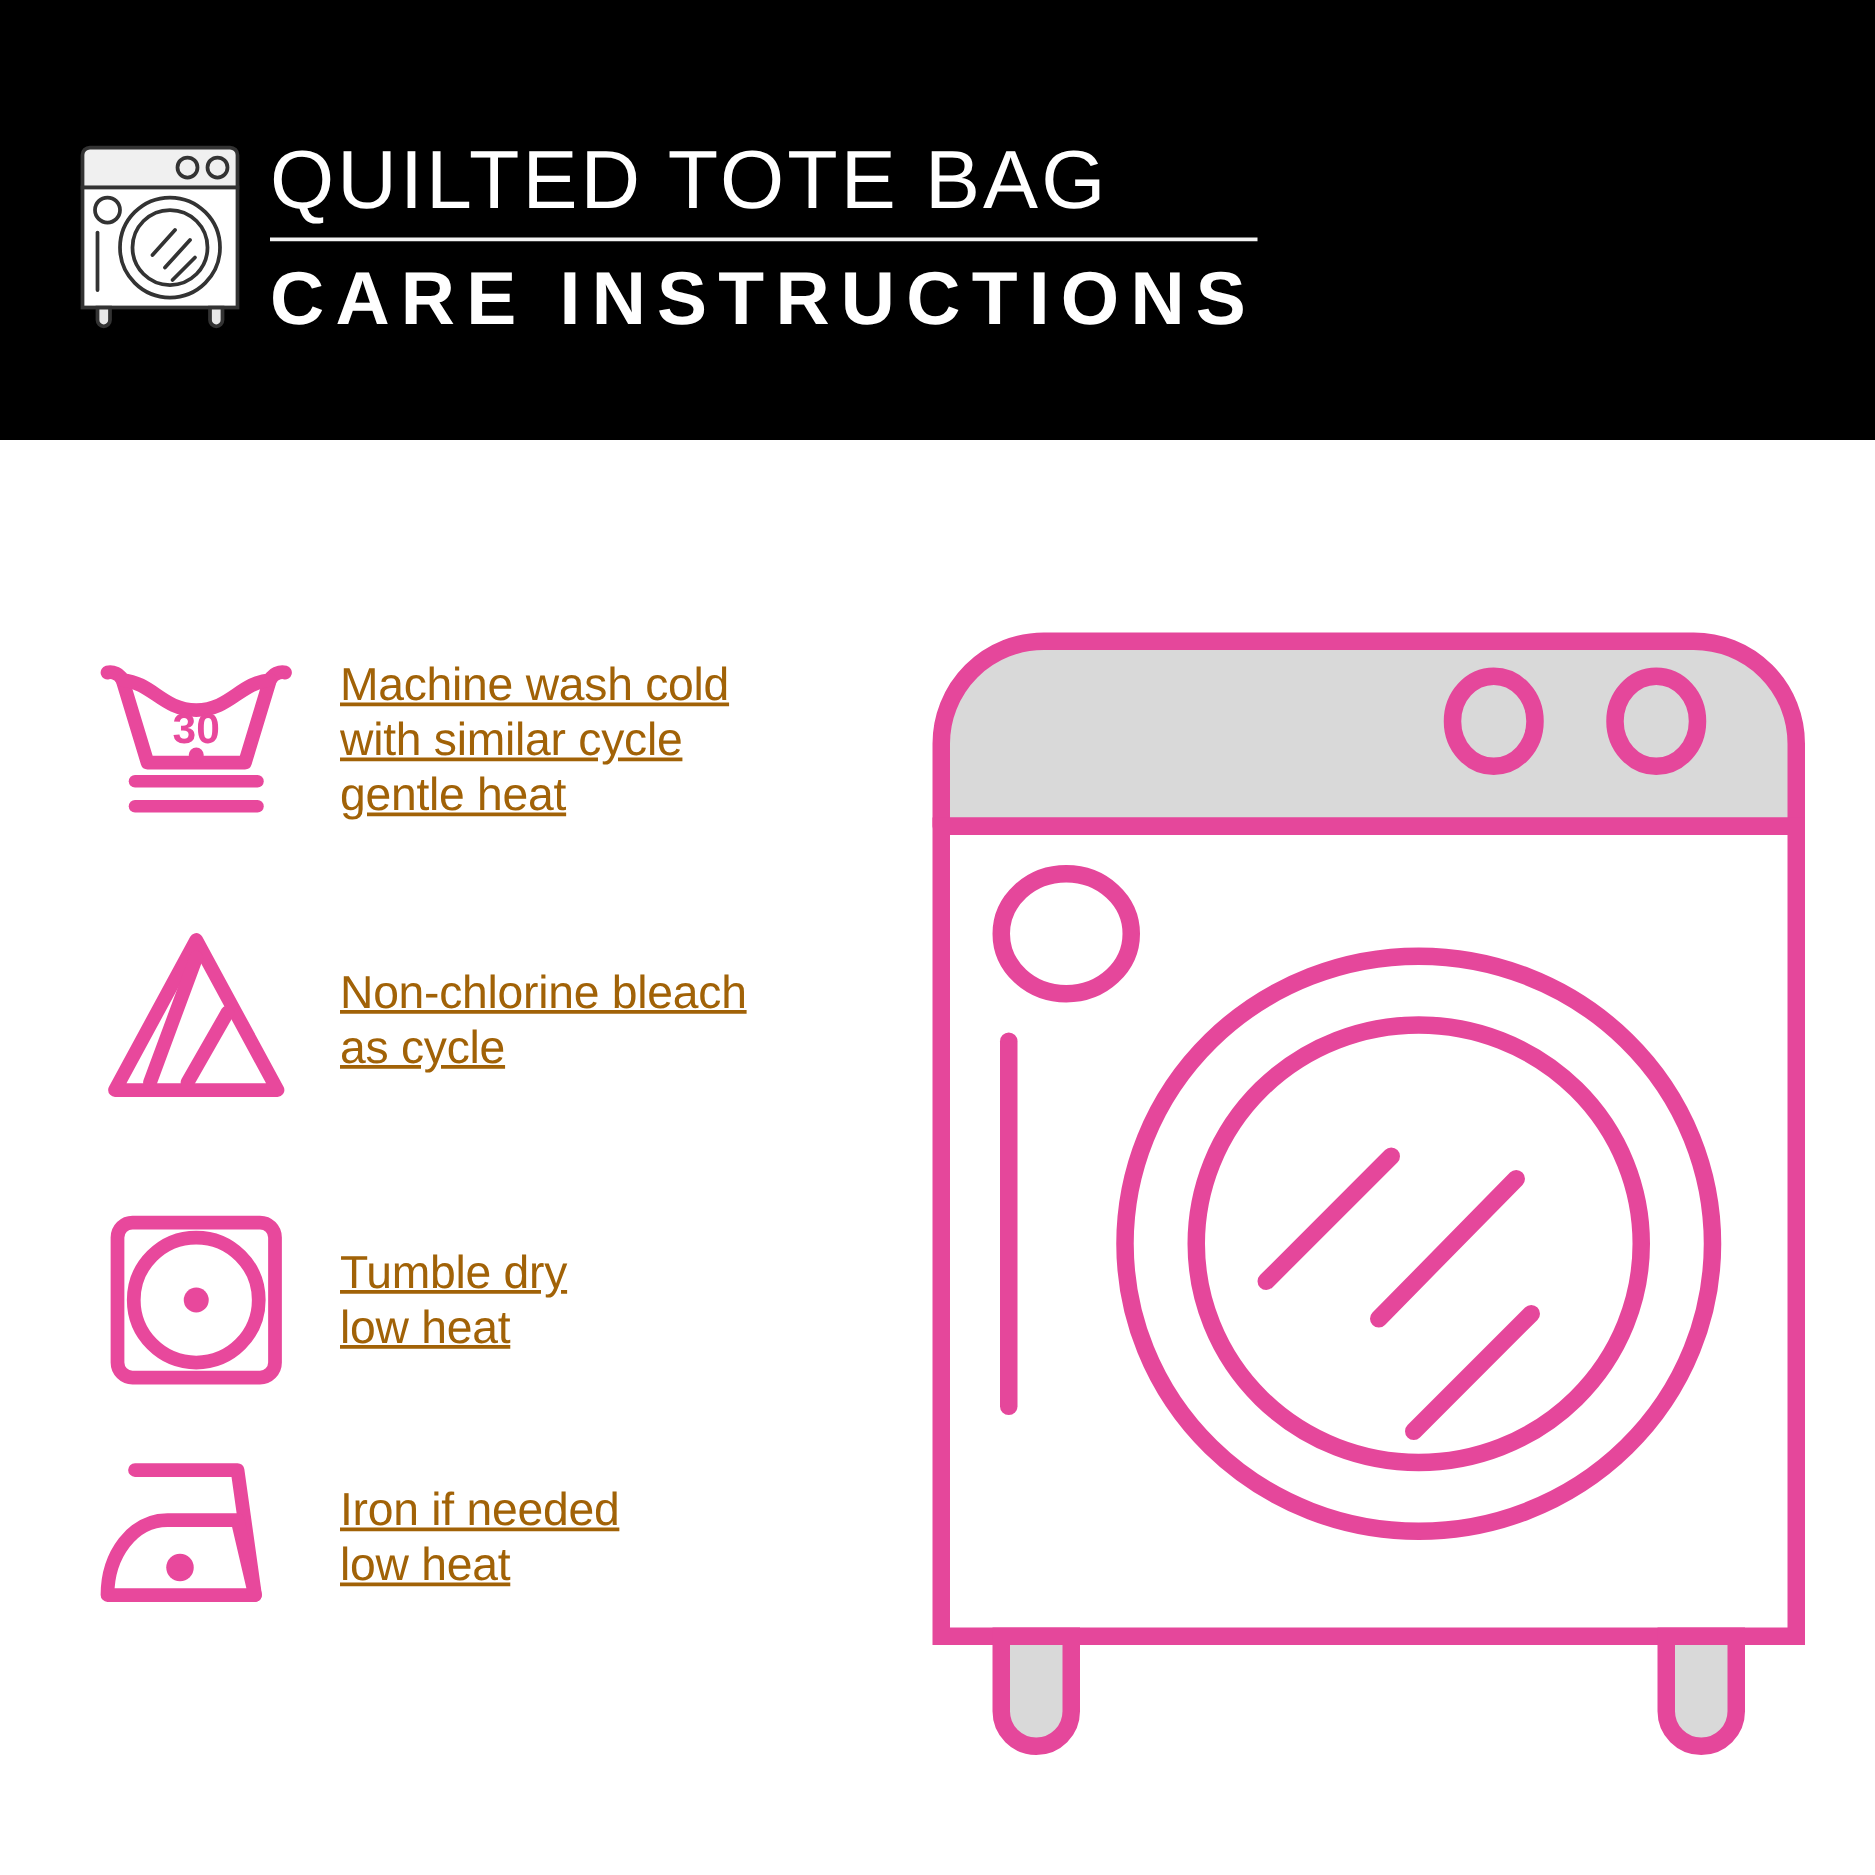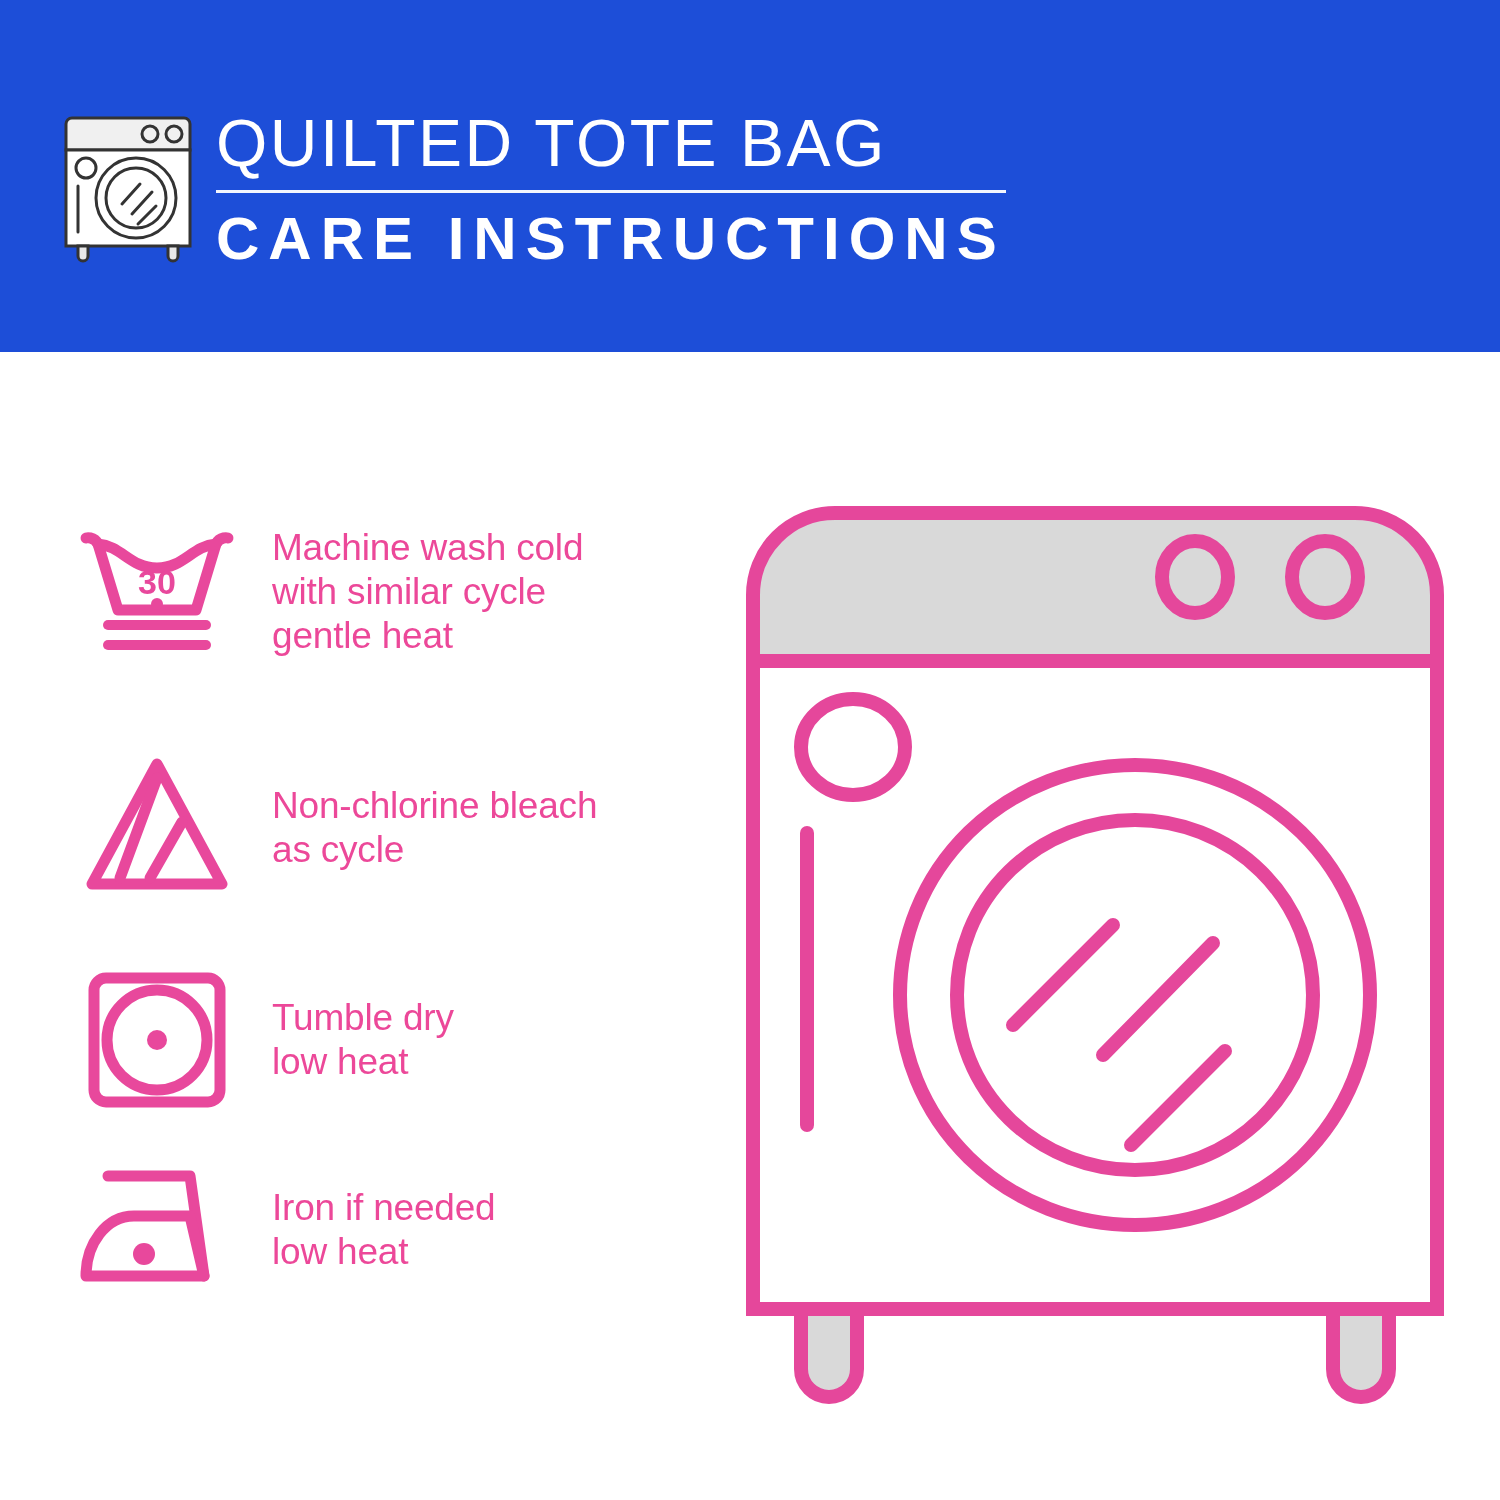--- a/index.html
+++ b/index.html
@@ -8,21 +8,21 @@
     background:#ffffff;
     font-family:"Liberation Sans", sans-serif;
     overflow:hidden;
   }
   .page { position:relative; width:1500px; height:1500px; background:#ffffff; }
 
   
   .header {
     position:absolute; left:0; top:0;
     width:1500px; height:352px;
-    background:#1d4ed8;
+    background:#000000;
   }
   .header-logo {
     position:absolute; left:62px; top:104px;
     width:132px; height:160px;
   }
   .header-texts {
     position:absolute; left:216px; top:104px; width:810px;
   }
   .header-title {
     color:#ffffff;
@@ -53,36 +53,37 @@
     width:730px; height:1148px;
   }
   .care-row {
     position:absolute;
     left:72px;
     width:640px;
     display:flex;
     align-items:center;
   }
   .care-row-0 { top:160px; }
-  .care-row-1 { top:396px; }
+  .care-row-1 { top:384px; }
   .care-row-2 { top:608px; }
   .care-row-3 { top:798px; }
 
   .care-symbol {
     width:170px; height:160px;
     flex:0 0 170px;
     display:flex; align-items:center; justify-content:flex-start;
   }
   .care-text {
     margin-left:30px;
-    color:#ec4899;
+    color:#a16207;
     font-size:37px;
     font-weight:400;
     line-height:44px;
     letter-spacing:-0.2px;
+    text-decoration:underline;
   }
   .care-text .ln { display:block; white-space:nowrap; }
 
   
   .machine-art {
     position:absolute;
     left:735px; top:495px;
     width:720px; height:930px;
   }
 </style>

